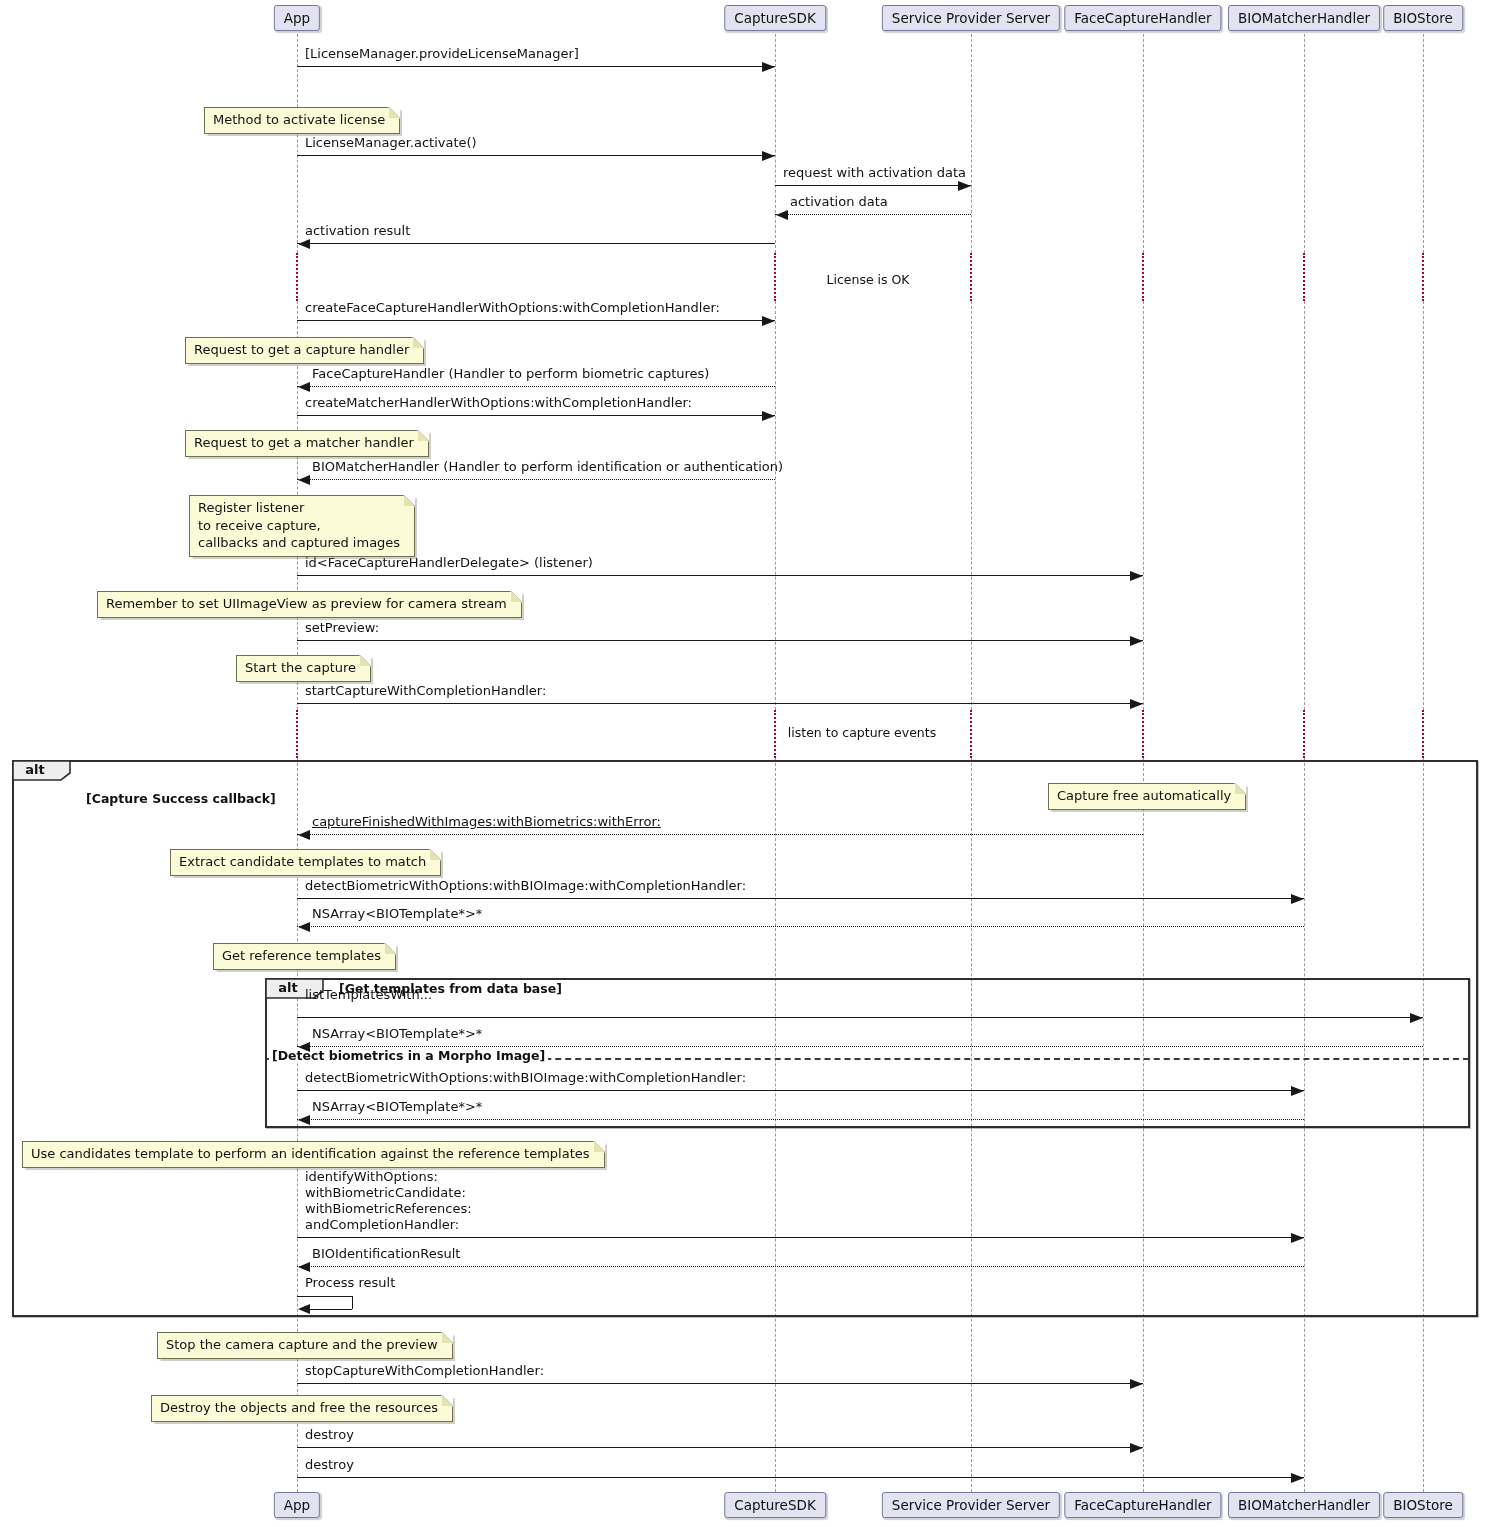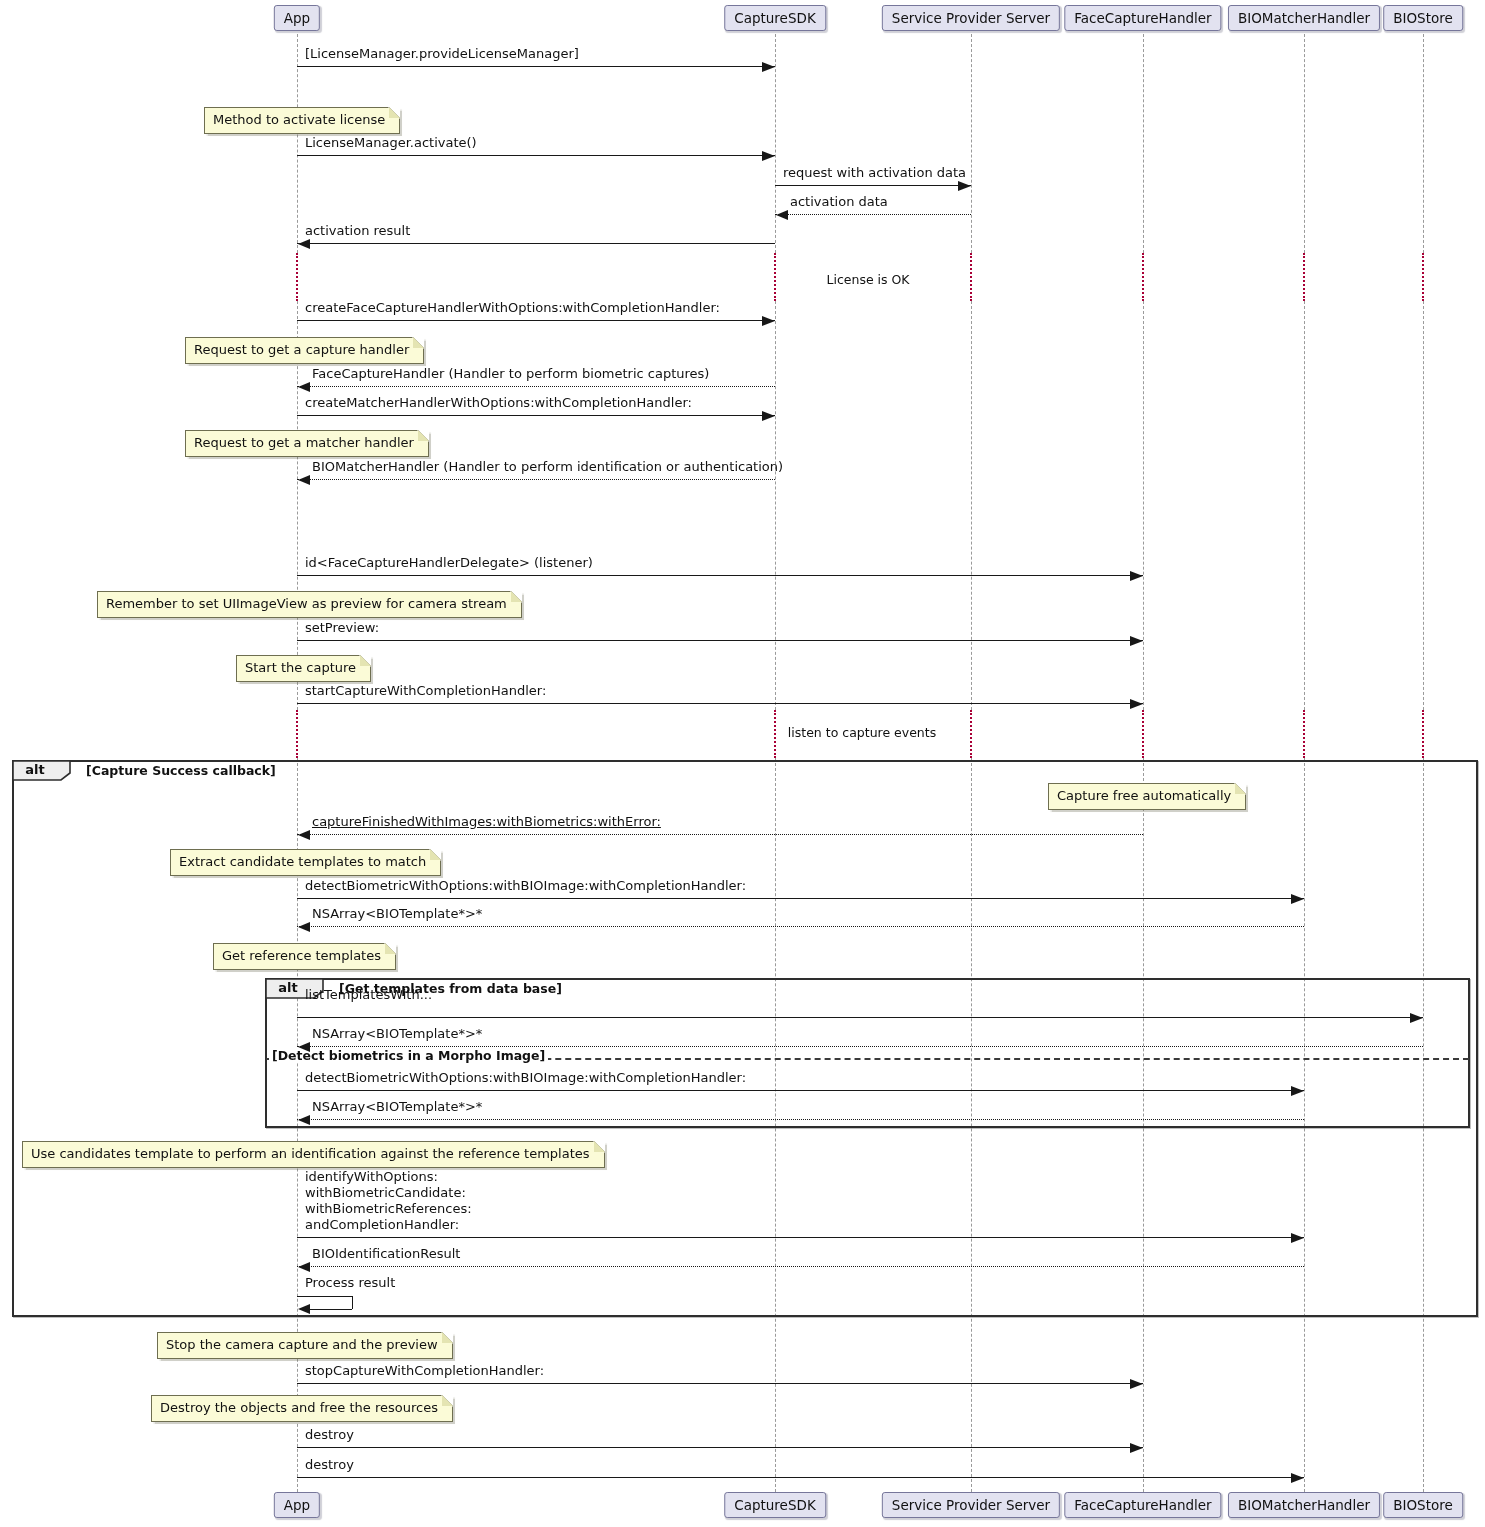--- a/index.html
+++ b/index.html
@@ -89,21 +89,21 @@
     <div class="lifeline-seg seg-dash" style="left: 1423px; top: 34px; height: 219px;"></div>
     <div class="lifeline-seg seg-delay" style="left: 1423px; top: 253px; height: 48px;"></div>
     <div class="lifeline-seg seg-dash" style="left: 1423px; top: 301px; height: 409px;"></div>
     <div class="lifeline-seg seg-delay" style="left: 1423px; top: 710px; height: 48px;"></div>
     <div class="lifeline-seg seg-dash" style="left: 1423px; top: 758px; height: 734px;"></div>
     <div class="frame" style="left: 12px; top: 760px; width: 1466px; height: 557px;">
       <svg width="60" height="22" class="frame-header-svg">
         <path d="M1,1 H58 V13 L49,20 H1 Z" fill="#EEEEEE" stroke="#2E2E2E" stroke-width="1.6"></path>
       </svg>
       <div class="frame-label" style="width: 46px;">alt</div>
-      <div class="frame-cond" style="left: 72px;">[Capture Success callback]</div>
+      <div class="frame-cond" style="left: 72px; margin-top: 28px;">[Capture Success callback]</div>
     </div>
     <div class="frame" style="left: 265px; top: 978px; width: 1205px; height: 150px;">
       <svg width="60" height="22" class="frame-header-svg">
         <path d="M1,1 H58 V13 L49,20 H1 Z" fill="#EEEEEE" stroke="#2E2E2E" stroke-width="1.6"></path>
       </svg>
       <div class="frame-label" style="width: 46px;">alt</div>
       <div class="frame-cond" style="left: 72px;">[Get templates from data base]</div>
       <div class="divider-line" style="left: -1px; top: 78px; width: 1203px;"></div>
       <div class="divider-label" style="left: 2px; top: 68px;">[Detect biometrics in a Morpho Image]</div>
     </div>
@@ -185,20 +185,23 @@
     <div class="msg-label" style="left: 305px; bottom: 148px;">stopCaptureWithCompletionHandler:</div>
     <div class="msg-line msg-solid" style="left: 297px; top: 1447px; width: 846px;"></div>
     <div class="arrowhead arrow-right" style="left: 1130px; top: 1443px;"></div>
     <div class="msg-label" style="left: 305px; bottom: 84px;">destroy</div>
     <div class="msg-line msg-solid" style="left: 297px; top: 1477px; width: 1007px;"></div>
     <div class="arrowhead arrow-right" style="left: 1291px; top: 1473px;"></div>
     <div class="msg-label" style="left: 305px; bottom: 54px;">destroy</div>
     <div class="note" style="left: 204px; top: 107px;">Method to activate license</div>
     <div class="note" style="left: 185px; top: 337px;">Request to get a capture handler</div>
     <div class="note" style="left: 185px; top: 430px;">Request to get a matcher handler</div>
+    <div class="note" style="left: 189px; top: 495px;">Register listener
+to receive capture,
+callbacks and captured images</div>
     <div class="note" style="left: 97px; top: 591px; text-align: right;">Remember to set UIImageView as preview for camera stream</div>
     <div class="note" style="left: 236px; top: 655px;">Start the capture</div>
     <div class="note" style="left: 1048px; top: 783px;">Capture free automatically</div>
     <div class="note" style="left: 170px; top: 849px;">Extract candidate templates to match</div>
     <div class="note" style="left: 213px; top: 943px;">Get reference templates</div>
     <div class="note" style="left: 22px; top: 1141px;">Use candidates template to perform an identification against the reference templates</div>
     <div class="note" style="left: 157px; top: 1332px;">Stop the camera capture and the preview</div>
     <div class="note" style="left: 151px; top: 1395px;">Destroy the objects and free the resources</div>
     <div class="participant" style="left: 297px; top: 5px;">App</div>
     <div class="participant" style="left: 297px; top: 1492px;">App</div>

